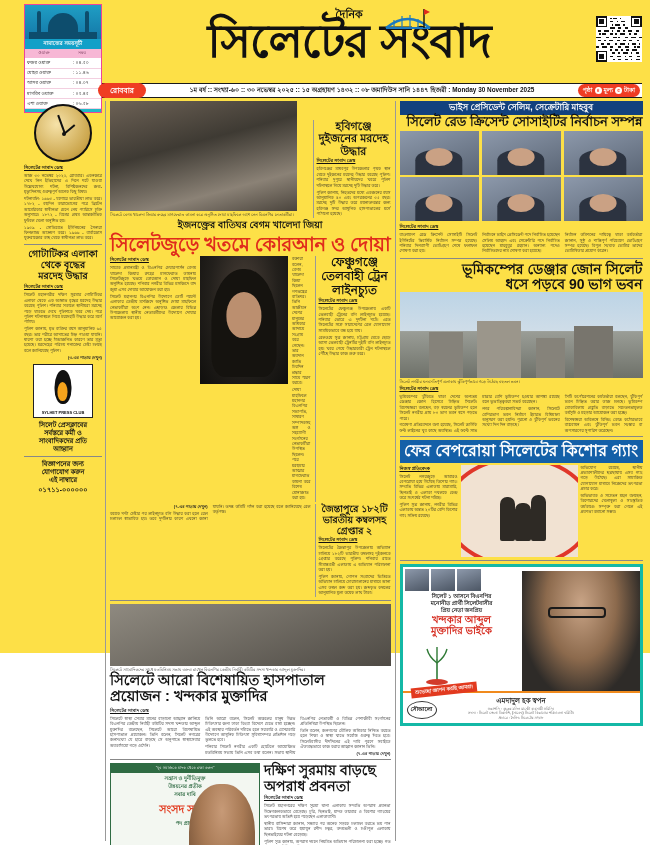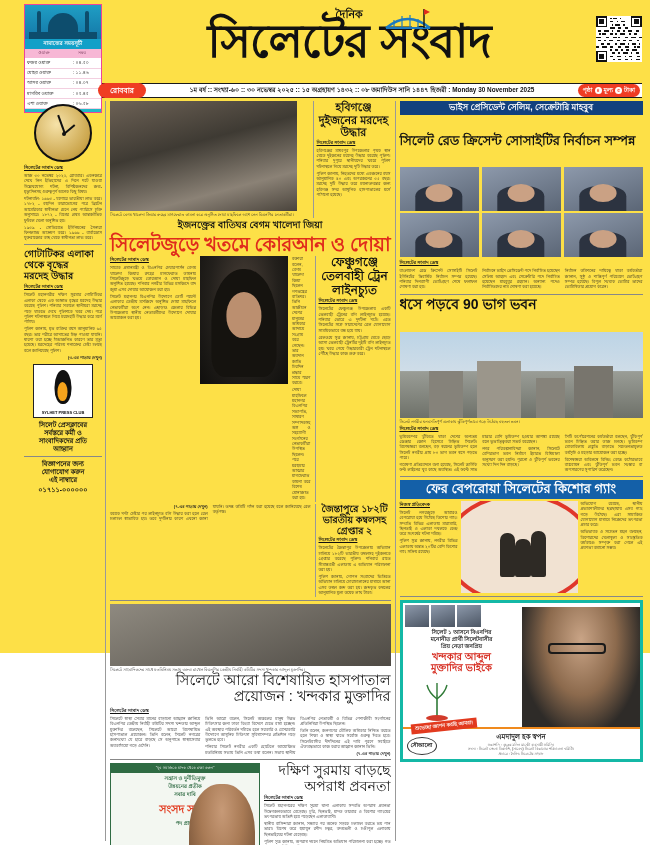--- a/index.html
+++ b/index.html
@@ -82,62 +82,62 @@
     background: radial-gradient(circle at 38% 34%, #f6e2a8, #caa449 72%, #8d6c22);
     border: 2.5px solid #111; position: relative; }
   .clock-art .hand-h, .clock-art .hand-m { position: absolute; background: #111; transform-origin: bottom center; }
   .clock-art .hand-h { width: 2px; height: 14px; left: 27px; top: 14px; transform: rotate(50deg); }
   .clock-art .hand-m { width: 1.5px; height: 20px; left: 27.5px; top: 8px; transform: rotate(-20deg); }
   .clock-art .pin { position: absolute; width: 4px; height: 4px; background: #111; border-radius: 50%; left: 26px; top: 26px; }
   .sb-title { text-align: center; font-size: 13px; font-weight: bold; color: #111; line-height: 1.12; margin: 2px 0 3px 0; }
   .sb-sub { font-size: 4.6px; font-weight: bold; color: #111; text-decoration: underline; margin-bottom: 1px; }
   .tiny { font-size: 4.1px; line-height: 1.32; color: #222; text-align: justify; }
   .tiny p { margin-bottom: 1.5px; }
-  .sb-head2 { font-size: 9.5px; font-weight: bold; line-height: 1.15; color: #111; margin: 4px 0 2px 0; }
+  .sb-head2 { text-align: center; font-size: 9.5px; font-weight: bold; line-height: 1.15; color: #111; margin: 4px 0 2px 0; }
   .rule { border-top: .7px solid #888; margin: 3px 0; }
 
   .press-logo { width: 60px; height: 54px; margin: 4px auto 2px auto; border: 1px solid #222; position: relative; background: #fff; }
   .press-logo .flame { position: absolute; left: 50%; transform: translateX(-50%); top: 5px; width: 17px; height: 34px;
      background: #111; border-radius: 50% 50% 45% 45%; }
   .press-logo .flame:after { content:""; position:absolute; left: 3px; top: 12px; width: 10px; height: 19px;
      background: #f5a31c; border-radius: 50% 50% 45% 45%; }
   .press-logo .lbl { position: absolute; bottom: 2px; width: 100%; text-align: center; font-size: 4px; font-weight: bold; color: #111; }
   .center-note { text-align: center; font-size: 6.6px; font-weight: bold; line-height: 1.2; color: #111; margin: 3px 0; }
 
   
   .photo { background: #cfcfcf; position: relative; overflow: hidden; }
   .photo-crowd { background: linear-gradient(165deg,#6d6256 0%,#3e3a33 40%,#8b8276 75%,#4a443c 100%); }
   .photo-cap { font-size: 4px; color: #222; line-height: 1.25; padding: 1px 0; text-align: justify; }
   .mid-head {
     font-size: 8px; font-weight: bold; line-height: 1.14; text-align: center; color: #111;
   }
   .red-head {
-    color: #e02b1c; font-size: 19.5px; font-weight: bold; text-align: left; line-height: 1.05;
+    color: #e02b1c; font-size: 19.5px; font-weight: bold; text-align: center; line-height: 1.05;
     letter-spacing: -.3px; margin: 3px 0 1px 0; white-space: nowrap;
   }
-  .headline-xl { font-size: 14.5px; font-weight: normal; text-align: right; line-height: 1.1; color: #111; }
+  .headline-xl { font-size: 14.5px; font-weight: bold; text-align: left; line-height: 1.1; color: #111; }
   .cols2 { column-count: 2; column-gap: 5px; }
   .cols3 { column-count: 3; column-gap: 5px; }
 
   .portrait {
     width: 100%; height: 100%;
     background: radial-gradient(ellipse at 50% 30%, #4a4038 0%, #23201c 55%, #100f0d 100%);
     position: relative;
   }
   .portrait .veil { position: absolute; left: 50%; transform: translateX(-50%); top: 10%;
      width: 74%; height: 84%; background: #15130f; border-radius: 48% 48% 20% 20%; }
   .portrait .face2 { position: absolute; left: 50%; transform: translateX(-50%); top: 28%;
      width: 40%; height: 36%; background: #bb8f6f; border-radius: 50% 50% 46% 46%; }
 
   
   .banner-blue {
     background: #12417e; color: #fff; font-size: 8.6px; font-weight: bold;
     text-align: center; padding: 2px 0; line-height: 1.15;
   }
-  .banner-head { font-size: 13px; font-weight: bold; text-align: left; line-height: 1.1; color: #111; margin: 19px 0; }
+  .banner-head { font-size: 13px; font-weight: bold; text-align: right; line-height: 1.1; color: #111; margin: 0 0; }
   .faces-row { display: flex; gap: 3px; margin: 2px 0; }
   .face-card { flex: 1; height: 44px; background: #b9b2a8; position: relative; overflow: hidden;
     background: linear-gradient(160deg,#8d99ab 0%,#5b6676 100%); }
   .face-card .h { position: absolute; left: 50%; transform: translateX(-50%); bottom: 0; width: 60%; height: 58%;
     background: #2c3340; border-radius: 40% 40% 0 0; }
   .face-card .f { position: absolute; left: 50%; transform: translateX(-50%); bottom: 22%; width: 34%; height: 40%;
     background: #caa184; border-radius: 50%; }
   .city-photo { height: 86px; background: linear-gradient(#bcd4e6 0%, #cfdde8 45%, #9a9d96 46%, #6e7169 100%); position: relative; overflow:hidden; }
   .city-photo .b1,.city-photo .b2,.city-photo .b3,.city-photo .b4 { position: absolute; bottom: 0; background: #86837a; }
   .city-photo .b1 { left: 12%; width: 14%; height: 54%; }
@@ -385,21 +385,21 @@
       <div class="rule"></div>
 
       <div class="center-note" style="white-space:pre-line">বিজ্ঞাপনের জন্য
 যোগাযোগ করুন
 এই নাম্বারে</div>
       <div class="center-note">০১৭১১-০০০০০০</div>
     </div>
 
     <div class="col-mid">
 
-      <div style="display:flex;gap:16px;">
+      <div style="display:flex;gap:16px;align-items:flex-end;">
         <div style="flex:1">
           <div class="photo photo-crowd" style="height:110px"></div>
           <div class="photo-cap">সিলেটে বেগম খালেদা জিয়ার রুহের মাগফেরাত কামনা করে অনুষ্ঠিত দোয়া মাহফিলে অংশ নেন বিএনপির নেতাকর্মীরা।</div>
         </div>
         <div style="flex:0 0 78px;border-left:.7px solid #999;padding-left:3px">
           <div class="mid-head" style="font-size:11px" style2="">হবিগঞ্জে
 দুইজনের
 মরদেহ উদ্ধার</div>
           <div class="sb-sub">সিলেটের সংবাদ ডেস্ক</div>
           <div class="tiny">
@@ -555,40 +555,41 @@
       </div>
       <div class="sb-sub">সিলেটের সংবাদ ডেস্ক</div>
       <div class="tiny cols3">
         <p>বাংলাদেশ রেড ক্রিসেন্ট সোসাইটি সিলেট ইউনিটের দ্বিবার্ষিক নির্বাচন সম্পন্ন হয়েছে। শনিবার দিনব্যাপী ভোটগ্রহণ শেষে ফলাফল ঘোষণা করা হয়।</p>
         <p>নির্বাচনে ভাইস প্রেসিডেন্ট পদে নির্বাচিত হয়েছেন সেলিম আহমদ এবং সেক্রেটারি পদে নির্বাচিত হয়েছেন মাহবুবুর রহমান। অন্যান্য পদেও নির্বাচিতদের নাম ঘোষণা করা হয়েছে।</p>
         <p>নির্বাচন কমিশনের দায়িত্বে থাকা কর্মকর্তারা জানান, সুষ্ঠু ও শান্তিপূর্ণ পরিবেশে ভোটগ্রহণ সম্পন্ন হয়েছে। বিপুল সংখ্যক ভোটার তাদের ভোটাধিকার প্রয়োগ করেন।</p>
       </div>
 
       <div class="rule"></div>
 
+      <div class="banner-head" style="font-size:14px">ভূমিকম্পের ডেঞ্জার জোন সিলেট</div>
       <div class="banner-head" style="font-size:14px;margin-top:-1px">ধসে পড়বে 90 ভাগ ভবন</div>
       <div class="city-photo">
         <div class="b1"></div>
           <div class="b2"></div>
           <div class="b3"></div>
           <div class="b4"></div>
       </div>
       <div class="photo-cap">সিলেট নগরীর ঘনবসতিপূর্ণ এলাকায় ঝুঁকিপূর্ণভাবে গড়ে উঠেছে বহুতল ভবন।</div>
       <div class="sb-sub">সিলেটের সংবাদ ডেস্ক</div>
       <div class="tiny cols3">
         <p>ভূমিকম্পের ঝুঁকিতে থাকা দেশের অন্যতম ডেঞ্জার জোন হিসেবে চিহ্নিত সিলেট। বিশেষজ্ঞরা বলছেন, বড় ধরনের ভূমিকম্প হলে সিলেট নগরীর প্রায় ৮০ ভাগ ভবন ধসে পড়তে পারে।</p>
         <p>গবেষণা প্রতিবেদনে বলা হয়েছে, সিলেট ডাউকি ফল্ট লাইনের খুব কাছে অবস্থিত। এই ফল্টে সাত মাত্রার বেশি ভূমিকম্প হওয়ার আশঙ্কা রয়েছে বলে ভূতাত্ত্বিকরা সতর্ক করেছেন।</p>
         <p>নগর পরিকল্পনাবিদরা জানান, সিলেটে বেশিরভাগ ভবন নির্মাণে ইমারত বিধিমালা অনুসরণ করা হয়নি। পুরনো ও ঝুঁকিপূর্ণ ভবনের সংখ্যা দিন দিন বাড়ছে।</p>
         <p>সিটি কর্পোরেশনের কর্মকর্তারা বলছেন, ঝুঁকিপূর্ণ ভবন চিহ্নিত করার কাজ চলছে। ভূমিকম্প মোকাবিলায় প্রস্তুতি বাড়াতে সচেতনতামূলক কর্মসূচি ও মহড়ার আয়োজন করা হচ্ছে।</p>
         <p>বিশেষজ্ঞরা অবিলম্বে বিল্ডিং কোড কঠোরভাবে বাস্তবায়ন এবং ঝুঁকিপূর্ণ ভবন সংস্কার বা অপসারণের সুপারিশ করেছেন।</p>
       </div>
 
       <div class="rule"></div>
 
-      <div class="banner-blue" style="font-size:13px;background:#1460a8">ফের বেপরোয়া সিলেটের কিশোর গ্যাং</div>
+      <div class="banner-blue" style="font-size:16px;background:#1460a8">ফের বেপরোয়া সিলেটের কিশোর গ্যাং</div>
       <div style="display:flex;gap:3px;margin-top:2px">
         <div style="flex:0 0 58px">
           <div class="sb-sub">নিজস্ব প্রতিবেদক</div>
           <div class="tiny">
             <p>সিলেট নগরজুড়ে আবারও বেপরোয়া হয়ে উঠেছে কিশোর গ্যাং। সম্প্রতি বিভিন্ন এলাকায় মারামারি, ছিনতাই ও এলাকা দখলকে কেন্দ্র করে সংঘর্ষের ঘটনা ঘটছে।</p>
             <p>পুলিশ সূত্র জানায়, নগরীর বিভিন্ন এলাকায় অন্তত ২০টির বেশি কিশোর গ্যাং সক্রিয় রয়েছে।</p>
           </div>
         </div>
         <div style="flex:1">
           <div class="gang-graphic">

